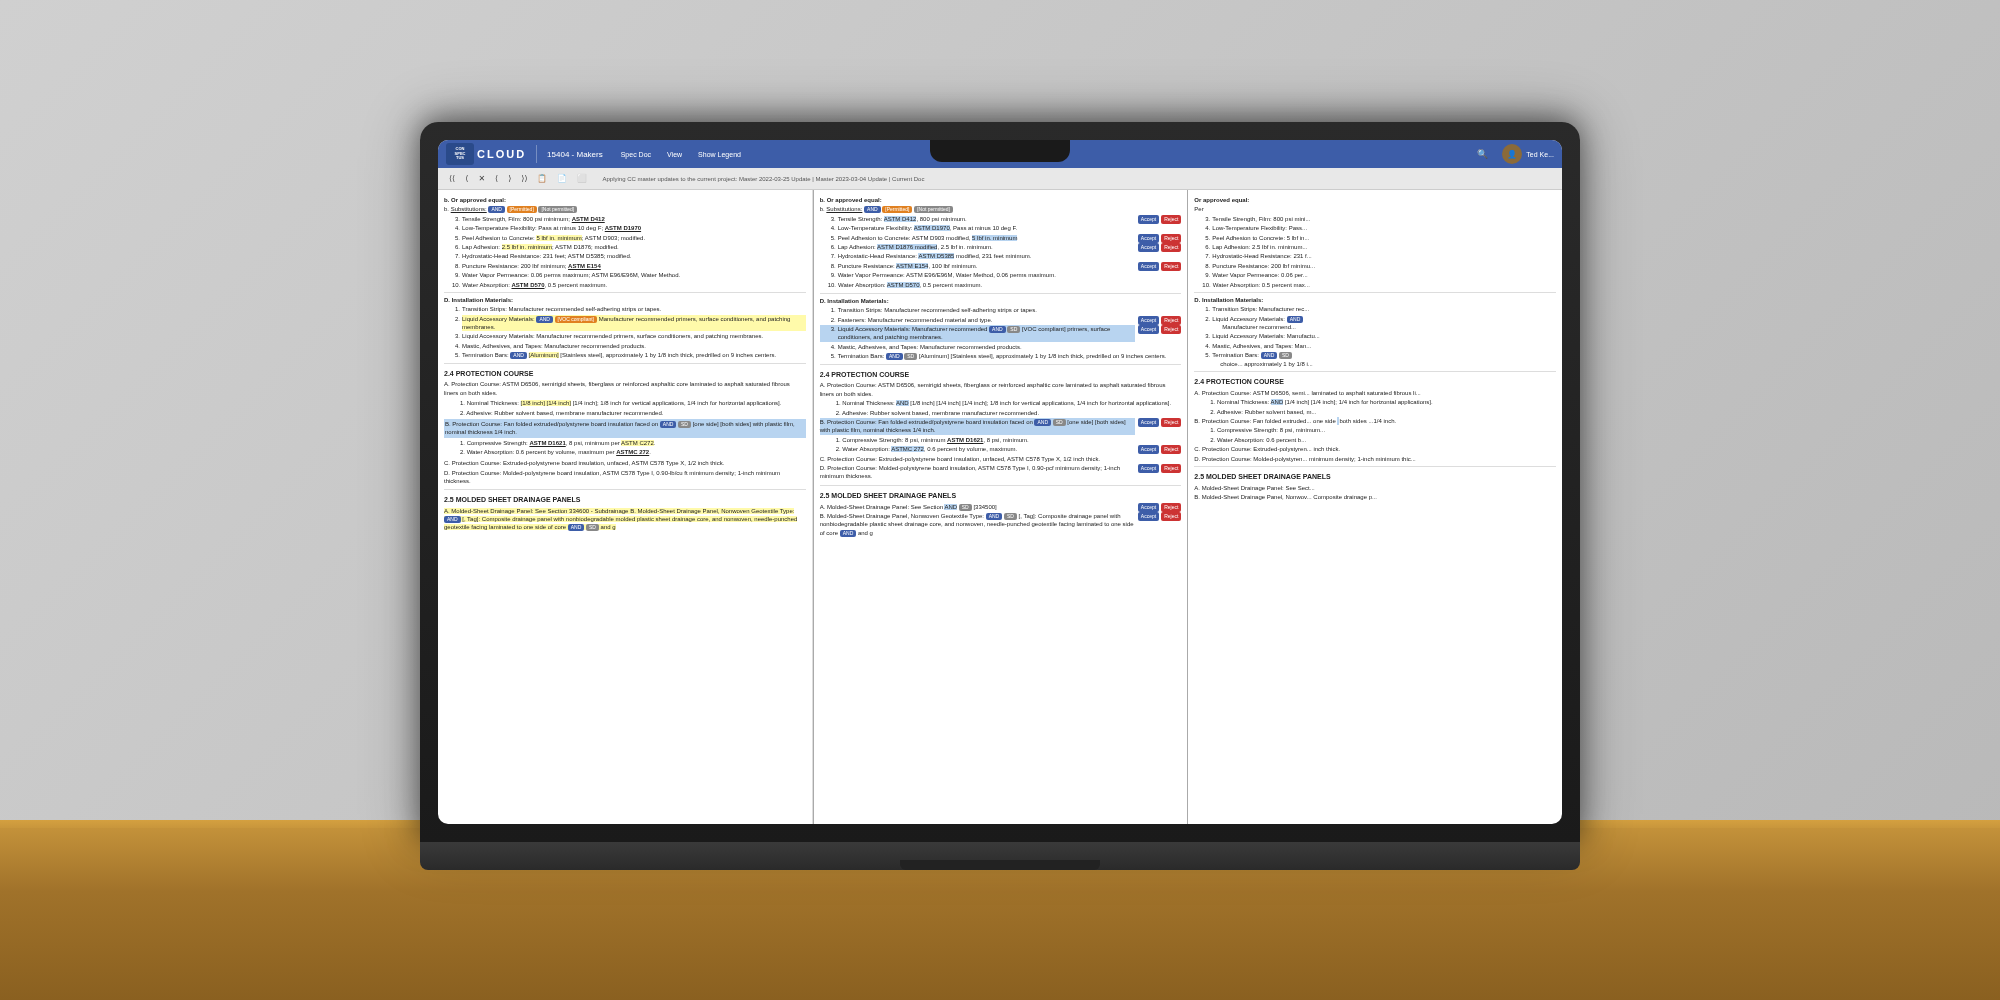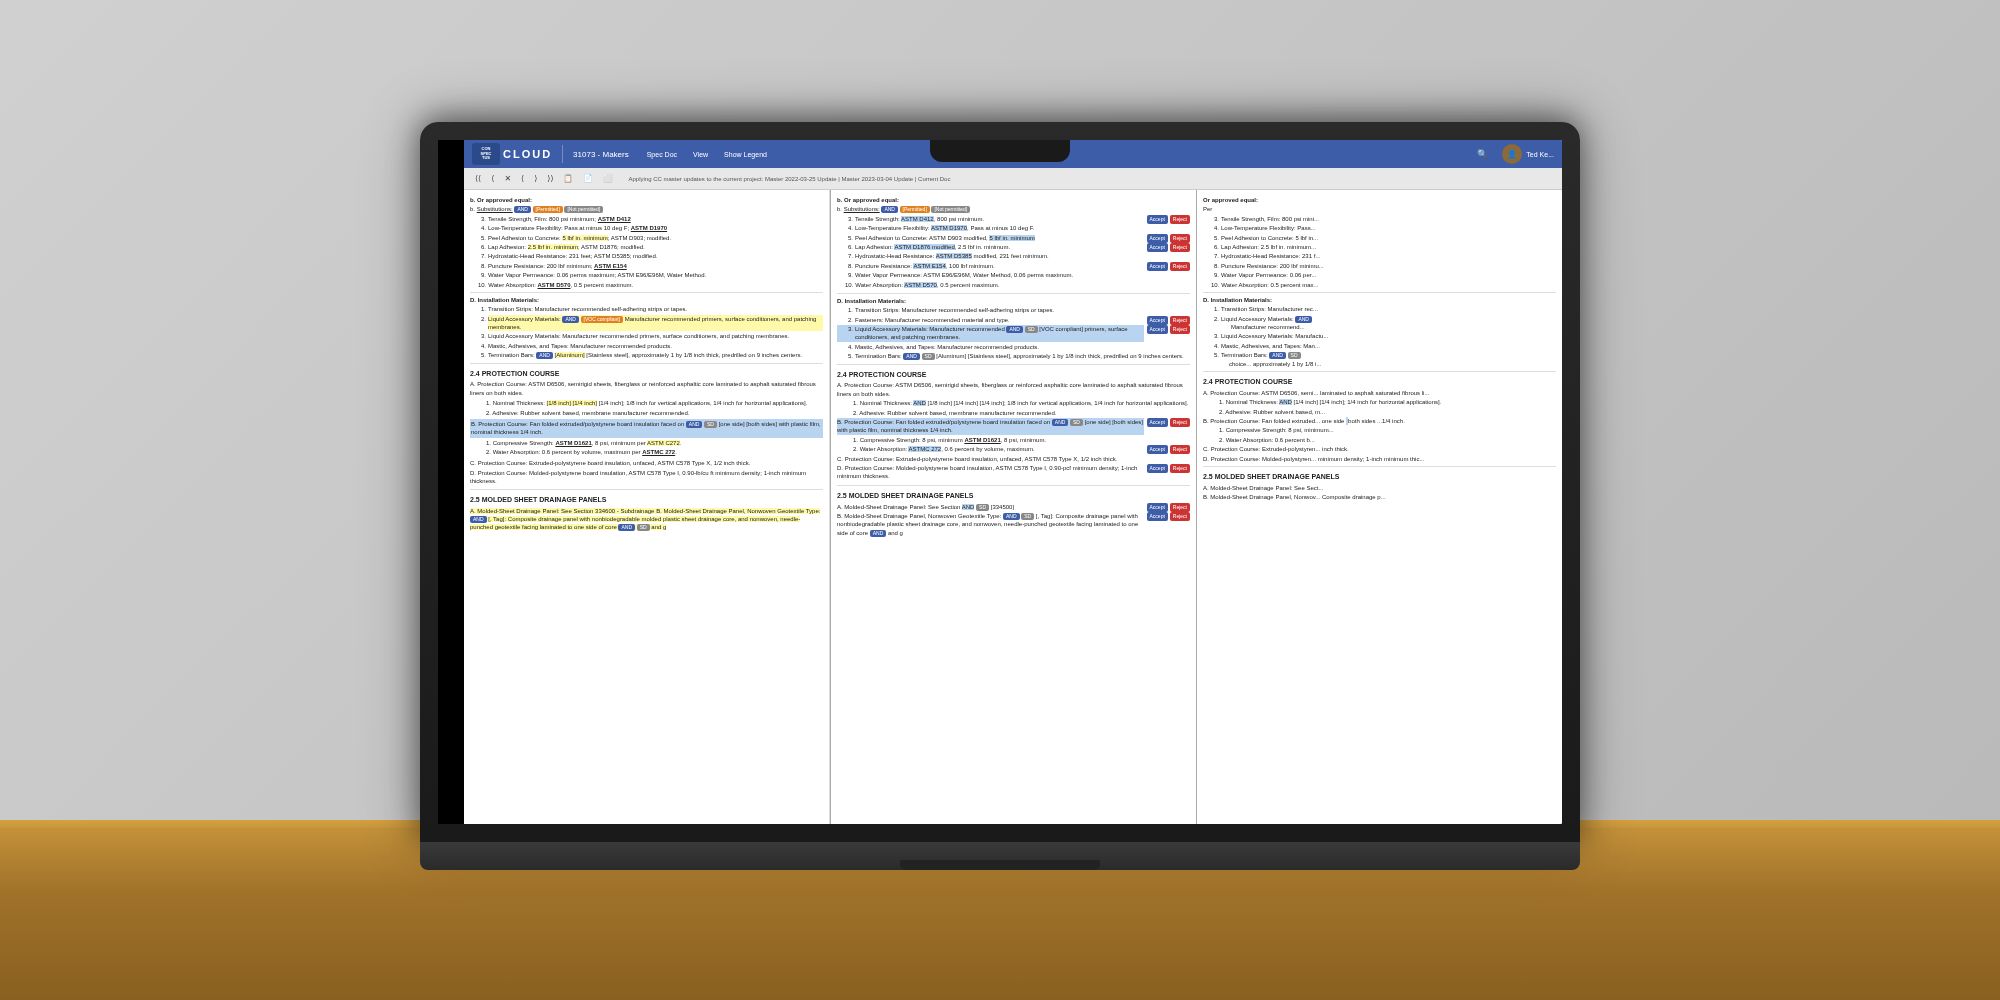--- a/index.html
+++ b/index.html
@@ -60,24 +60,23 @@
       border-radius: 18px 18px 0 0;
       padding: 18px;
       box-shadow: 0 -4px 30px rgba(0,0,0,0.5), 0 0 60px rgba(0,0,0,0.3);
       position: relative;
     }
 
     .laptop-screen-bezel {
       width: 100%;
       height: 100%;
       background: #000;
-      border-radius: 1px;
+      border-radius: 10px;
       overflow: hidden;
       position: relative;
-      padding-left: 26px;
     }
 
     
     .camera-notch {
       position: absolute;
       top: 0;
       left: 50%;
       transform: translateX(-50%);
       width: 140px;
       height: 22px;
@@ -397,21 +396,21 @@
         <div class="screen-content">
 
           <div class="nav-bar">
             <div class="nav-logo">
               <div class="logo-box">
                 <span style="font-size:4px;color:#fff;font-weight:bold;line-height:1.1;text-align:center;">CON<br>SPEC<br>TUS</span>
               </div>
               <span class="nav-brand">CLOUD</span>
             </div>
             <div class="nav-divider"></div>
-            <span class="nav-title">31073 - Makers</span>
+            <span class="nav-title">15404 - Makers</span>
             <div class="nav-actions">
               <span class="nav-action-btn">Spec Doc</span>
               <span class="nav-action-btn">View</span>
               <span class="nav-action-btn">Show Legend</span>
             </div>
             <div class="nav-spacer"></div>
             <span class="nav-search">🔍</span>
             <div class="nav-user">
               <div class="user-avatar">👤</div>
               <span class="nav-username">Ted Ke...</span>

